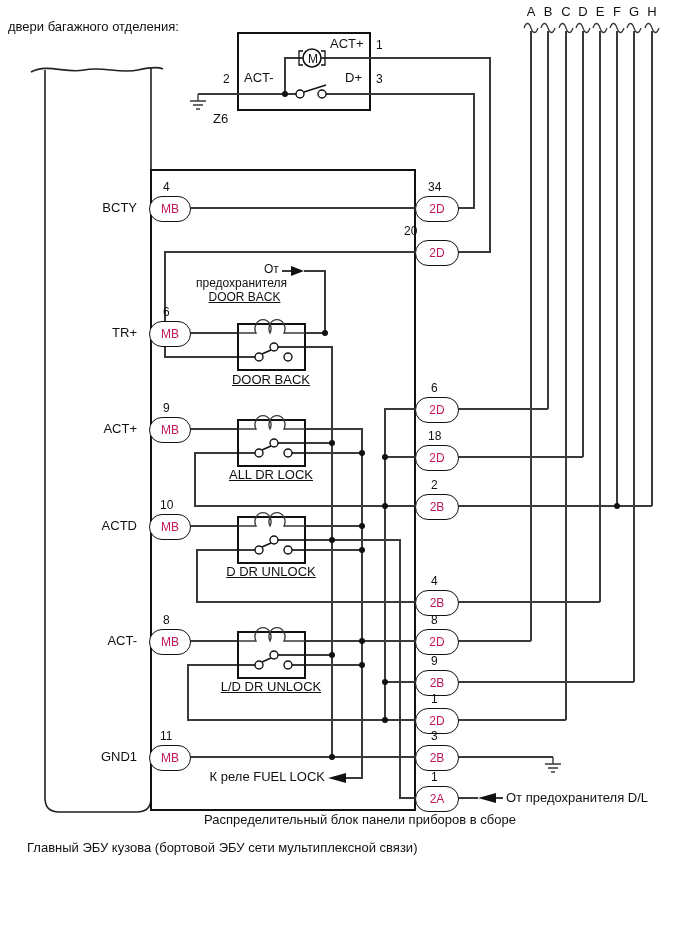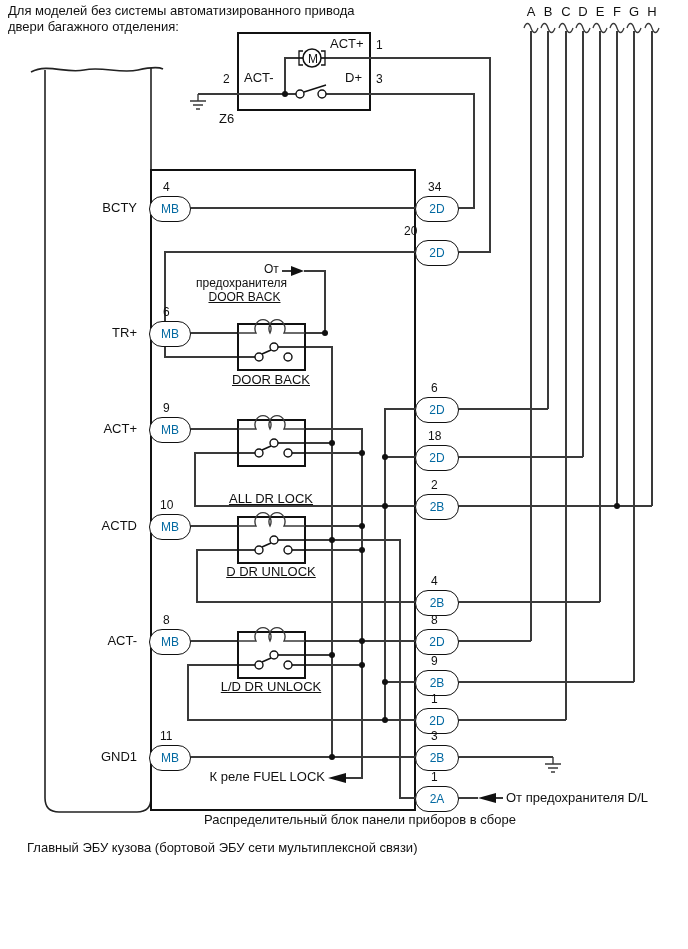--- a/index.html
+++ b/index.html
@@ -4,21 +4,21 @@
 <style>
   html,body{margin:0;padding:0;background:#fff;}
   #canvas{position:relative;width:688px;height:949px;background:#fff;overflow:hidden;
           font-family:"Liberation Sans","DejaVu Sans",sans-serif;color:#111;}
   #wires{position:absolute;left:0;top:0;z-index:1;}
   .t{position:absolute;z-index:3;font-size:13px;line-height:1.15;white-space:nowrap;color:#111;}
   .s{font-size:12px;}
   .num{position:absolute;z-index:3;font-size:12px;line-height:1;color:#111;white-space:nowrap;}
   .oval{position:absolute;z-index:2;width:40px;height:24px;border:1.5px solid #111;border-radius:13px;
         background:#fff;display:flex;align-items:center;justify-content:center;
-        font-size:12px;line-height:1;color:#0369a1;}
+        font-size:12px;line-height:1;color:#be185d;}
   .oval.r{width:42px;}
   .ra{text-align:right;}
   .ca{text-align:center;text-decoration:underline;}
   .letter{position:absolute;z-index:3;width:16px;text-align:center;font-size:13px;color:#111;}
 </style>
 </head>
 <body>
 
 <div id="canvas">
 
@@ -139,47 +139,46 @@
     <circle cx="385" cy="682" r="3"></circle>
     <circle cx="385" cy="720" r="3"></circle>
     <circle cx="617" cy="506" r="3"></circle>
   </g>
 
   <polygon points="291,266 291,276 304,271" fill="#111"></polygon>
   <polygon points="346,773 346,783 328,778" fill="#111"></polygon>
   <polygon points="496,793 496,803 478,798" fill="#111"></polygon>
 </svg>
 
-<div class="t" style="left:8px;top:4px;">Для моделей без системы автоматизированного привода</div>
 <div class="t" style="left:8px;top:20px;">двери багажного отделения:</div>
 
 <div class="letter" style="left:523px;top:4px;">A</div>
 <div class="letter" style="left:540px;top:4px;">B</div>
 <div class="letter" style="left:558px;top:4px;">C</div>
 <div class="letter" style="left:575px;top:4px;">D</div>
 <div class="letter" style="left:592px;top:4px;">E</div>
 <div class="letter" style="left:609px;top:4px;">F</div>
 <div class="letter" style="left:626px;top:4px;">G</div>
 <div class="letter" style="left:644px;top:4px;">H</div>
 
 <div class="t" style="left:330px;top:37px;">ACT+</div>
 <div class="num" style="left:376px;top:39px;">1</div>
 <div class="num" style="left:223px;top:73px;">2</div>
 <div class="t" style="left:244px;top:71px;">ACT-</div>
 <div class="t" style="left:345px;top:71px;">D+</div>
 <div class="num" style="left:376px;top:73px;">3</div>
 <div class="num" style="left:308px;top:53px;">M</div>
-<div class="t" style="left:219px;top:112px;">Z6</div>
+<div class="t" style="left:213px;top:112px;">Z6</div>
 
 <div class="t s" style="left:264px;top:263px;">От</div>
 <div class="t s" style="left:196px;top:277px;">предохранителя</div>
 <div class="t s ca" style="left:196px;top:291px;width:97px;">DOOR BACK</div>
 
 <div class="t ca" style="left:201px;top:373px;width:140px;">DOOR BACK</div>
-<div class="t ca" style="left:201px;top:492px;width:140px;">ALL DR LOCK</div>
+<div class="t ca" style="left:201px;top:468px;width:140px;">ALL DR LOCK</div>
 <div class="t ca" style="left:201px;top:565px;width:140px;">D DR UNLOCK</div>
 <div class="t ca" style="left:201px;top:680px;width:140px;">L/D DR UNLOCK</div>
 
 <div class="t ra" style="left:57px;top:201px;width:80px;">BCTY</div>
 <div class="t ra" style="left:57px;top:326px;width:80px;">TR+</div>
 <div class="t ra" style="left:57px;top:422px;width:80px;">ACT+</div>
 <div class="t ra" style="left:57px;top:519px;width:80px;">ACTD</div>
 <div class="t ra" style="left:57px;top:634px;width:80px;">ACT-</div>
 <div class="t ra" style="left:57px;top:750px;width:80px;">GND1</div>
 

